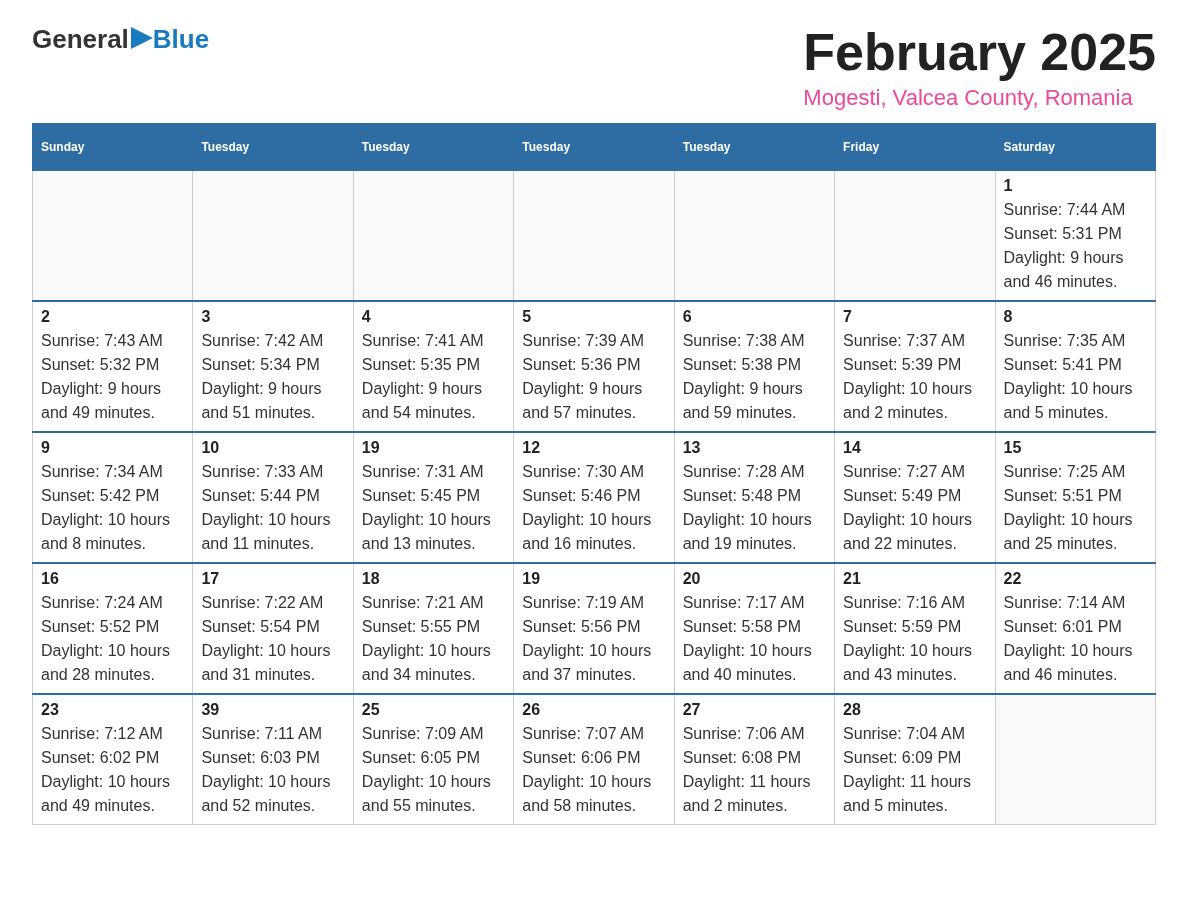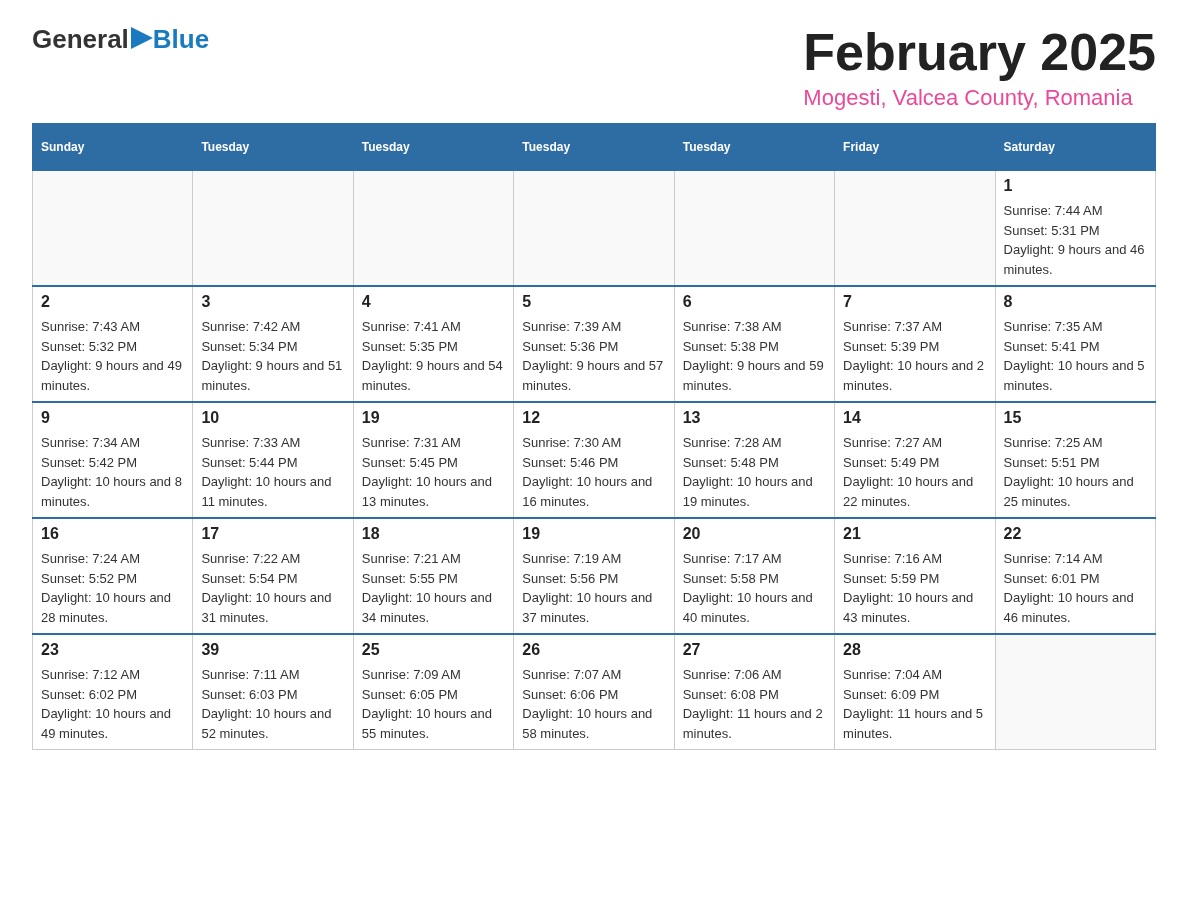--- a/index.html
+++ b/index.html
@@ -76,24 +76,23 @@
       background: #f9f9f9;
     }
     .day-number {
       font-size: 16px;
       font-weight: bold;
       color: #222;
       display: block;
       margin-bottom: 3px;
     }
     .day-info {
-      font-size: 13px;
+      font-size: 16px;
       color: #333;
       line-height: 1.5;
-      margin-top: 6px;
     }
     .row-divider td {
       border-top: 2px solid #2e6da4;
     }
   </style>
 </head>
 <body>
 
 <div class="header">
   <div class="logo-container">

